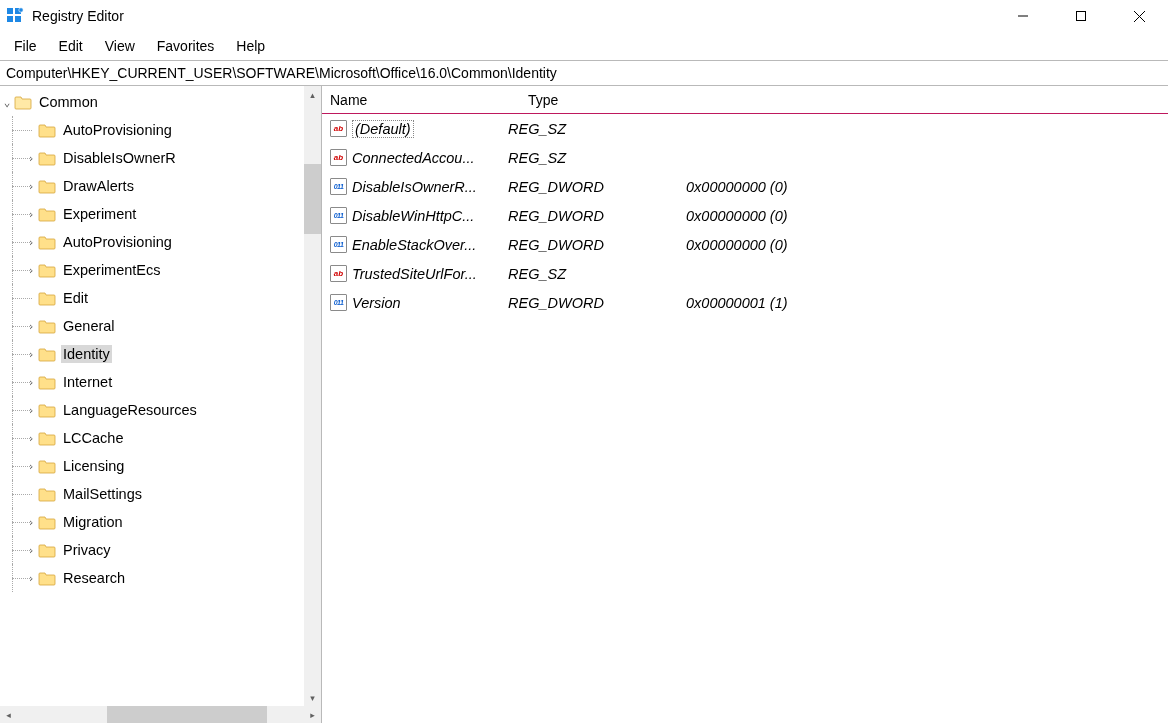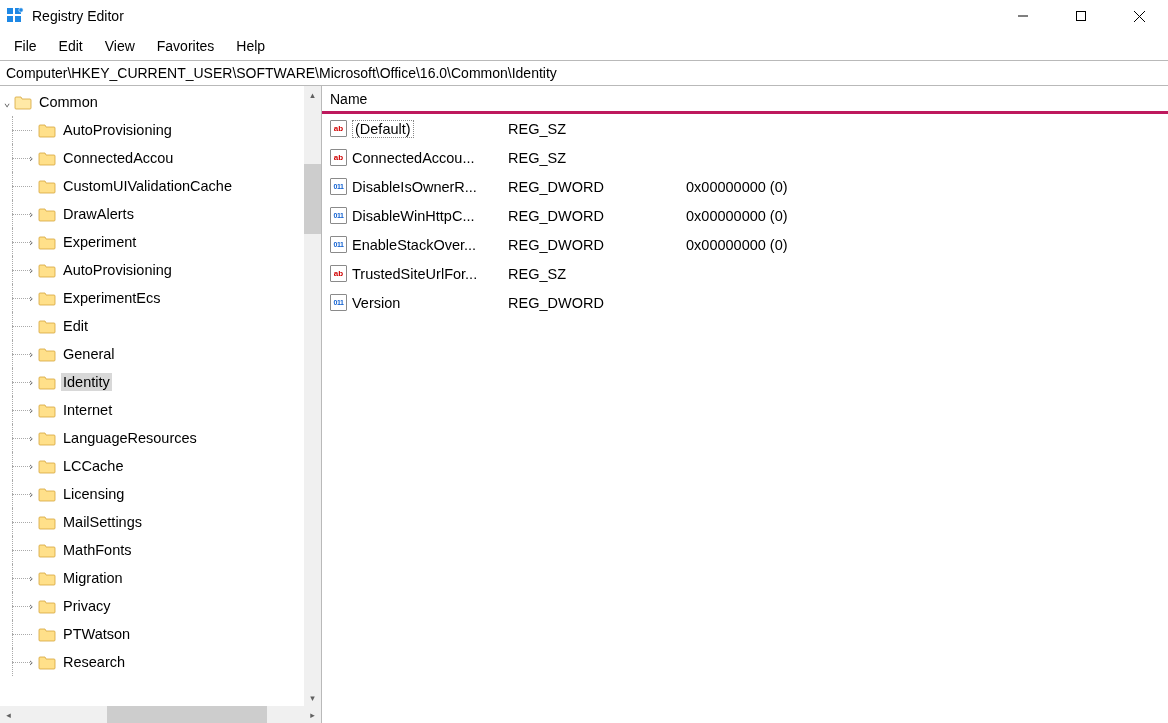--- a/index.html
+++ b/index.html
@@ -159,21 +159,21 @@
   
   .list-pane {
     flex: 1;
     display: flex;
     flex-direction: column;
   }
   .list-header {
     display: flex;
     height: 28px;
     align-items: center;
-    border-bottom: 3px solid #be185d;
+    border-bottom: 1px solid #be185d;
     font-size: 14px;
     gap: 20px;
   }
   .list-header .col {
     padding-left: 8px;
     border-right: 1px solid transparent;
     height: 100%;
     display: flex;
     align-items: center;
   }
@@ -184,20 +184,21 @@
     align-items: center;
     font-size: 14.5px;
   }
   .list-row .cell {
     padding-left: 8px;
     overflow: hidden;
     text-overflow: ellipsis;
     white-space: nowrap;
     display: flex;
     align-items: center;
+    font-style: italic;
   }
   .val-icon {
     width: 17px; height: 17px;
     margin-right: 5px;
     flex-shrink: 0;
     border: 1px solid #8a8a8a;
     border-radius: 1px;
     display: inline-flex;
     align-items: center;
     justify-content: center;
@@ -293,208 +294,175 @@
           </div>
           <div class="tree-row">
             <span class="guide" style="left:12px"></span>
             <span class="stub" style="left:12px; top:14px; width:20px"></span>
             <span class="expander" style="margin-left:24px">›</span>
             <span class="folder">
               <svg viewBox="0 0 18 15">
     <path d="M1 3 L1 13 Q1 14 2 14 L16 14 Q17 14 17 13 L17 5 Q17 4 16 4 L8 4 L7 2 L2 2 Q1 2 1 3 Z" fill="#ffe08a" stroke="#d6a43a" stroke-width="0.8"></path>
   </svg>
             </span>
-            <span class="label">ConnectedAccou</span>
+            <span class="label">DisableIsOwnerR</span>
+          </div>
+          <div class="tree-row">
+            <span class="guide" style="left:12px"></span>
+            <span class="stub" style="left:12px; top:14px; width:20px"></span>
+            <span class="expander" style="margin-left:24px">›</span>
+            <span class="folder">
+              <svg viewBox="0 0 18 15">
+    <path d="M1 3 L1 13 Q1 14 2 14 L16 14 Q17 14 17 13 L17 5 Q17 4 16 4 L8 4 L7 2 L2 2 Q1 2 1 3 Z" fill="#ffe08a" stroke="#d6a43a" stroke-width="0.8"></path>
+  </svg>
+            </span>
+            <span class="label">DrawAlerts</span>
+          </div>
+          <div class="tree-row">
+            <span class="guide" style="left:12px"></span>
+            <span class="stub" style="left:12px; top:14px; width:20px"></span>
+            <span class="expander" style="margin-left:24px">›</span>
+            <span class="folder">
+              <svg viewBox="0 0 18 15">
+    <path d="M1 3 L1 13 Q1 14 2 14 L16 14 Q17 14 17 13 L17 5 Q17 4 16 4 L8 4 L7 2 L2 2 Q1 2 1 3 Z" fill="#ffe08a" stroke="#d6a43a" stroke-width="0.8"></path>
+  </svg>
+            </span>
+            <span class="label">Experiment</span>
+          </div>
+          <div class="tree-row">
+            <span class="guide" style="left:12px"></span>
+            <span class="stub" style="left:12px; top:14px; width:20px"></span>
+            <span class="expander" style="margin-left:24px">›</span>
+            <span class="folder">
+              <svg viewBox="0 0 18 15">
+    <path d="M1 3 L1 13 Q1 14 2 14 L16 14 Q17 14 17 13 L17 5 Q17 4 16 4 L8 4 L7 2 L2 2 Q1 2 1 3 Z" fill="#ffe08a" stroke="#d6a43a" stroke-width="0.8"></path>
+  </svg>
+            </span>
+            <span class="label">AutoProvisioning</span>
+          </div>
+          <div class="tree-row">
+            <span class="guide" style="left:12px"></span>
+            <span class="stub" style="left:12px; top:14px; width:20px"></span>
+            <span class="expander" style="margin-left:24px">›</span>
+            <span class="folder">
+              <svg viewBox="0 0 18 15">
+    <path d="M1 3 L1 13 Q1 14 2 14 L16 14 Q17 14 17 13 L17 5 Q17 4 16 4 L8 4 L7 2 L2 2 Q1 2 1 3 Z" fill="#ffe08a" stroke="#d6a43a" stroke-width="0.8"></path>
+  </svg>
+            </span>
+            <span class="label">ExperimentEcs</span>
           </div>
           <div class="tree-row">
             <span class="guide" style="left:12px"></span>
             <span class="stub" style="left:12px; top:14px; width:20px"></span>
             <span class="expander" style="margin-left:24px"></span>
             <span class="folder">
               <svg viewBox="0 0 18 15">
     <path d="M1 3 L1 13 Q1 14 2 14 L16 14 Q17 14 17 13 L17 5 Q17 4 16 4 L8 4 L7 2 L2 2 Q1 2 1 3 Z" fill="#ffe08a" stroke="#d6a43a" stroke-width="0.8"></path>
   </svg>
             </span>
-            <span class="label">CustomUIValidationCache</span>
-          </div>
-          <div class="tree-row">
-            <span class="guide" style="left:12px"></span>
-            <span class="stub" style="left:12px; top:14px; width:20px"></span>
-            <span class="expander" style="margin-left:24px">›</span>
-            <span class="folder">
-              <svg viewBox="0 0 18 15">
-    <path d="M1 3 L1 13 Q1 14 2 14 L16 14 Q17 14 17 13 L17 5 Q17 4 16 4 L8 4 L7 2 L2 2 Q1 2 1 3 Z" fill="#ffe08a" stroke="#d6a43a" stroke-width="0.8"></path>
-  </svg>
-            </span>
-            <span class="label">DrawAlerts</span>
-          </div>
-          <div class="tree-row">
-            <span class="guide" style="left:12px"></span>
-            <span class="stub" style="left:12px; top:14px; width:20px"></span>
-            <span class="expander" style="margin-left:24px">›</span>
-            <span class="folder">
-              <svg viewBox="0 0 18 15">
-    <path d="M1 3 L1 13 Q1 14 2 14 L16 14 Q17 14 17 13 L17 5 Q17 4 16 4 L8 4 L7 2 L2 2 Q1 2 1 3 Z" fill="#ffe08a" stroke="#d6a43a" stroke-width="0.8"></path>
-  </svg>
-            </span>
-            <span class="label">Experiment</span>
-          </div>
-          <div class="tree-row">
-            <span class="guide" style="left:12px"></span>
-            <span class="stub" style="left:12px; top:14px; width:20px"></span>
-            <span class="expander" style="margin-left:24px">›</span>
-            <span class="folder">
-              <svg viewBox="0 0 18 15">
-    <path d="M1 3 L1 13 Q1 14 2 14 L16 14 Q17 14 17 13 L17 5 Q17 4 16 4 L8 4 L7 2 L2 2 Q1 2 1 3 Z" fill="#ffe08a" stroke="#d6a43a" stroke-width="0.8"></path>
-  </svg>
-            </span>
-            <span class="label">AutoProvisioning</span>
-          </div>
-          <div class="tree-row">
-            <span class="guide" style="left:12px"></span>
-            <span class="stub" style="left:12px; top:14px; width:20px"></span>
-            <span class="expander" style="margin-left:24px">›</span>
-            <span class="folder">
-              <svg viewBox="0 0 18 15">
-    <path d="M1 3 L1 13 Q1 14 2 14 L16 14 Q17 14 17 13 L17 5 Q17 4 16 4 L8 4 L7 2 L2 2 Q1 2 1 3 Z" fill="#ffe08a" stroke="#d6a43a" stroke-width="0.8"></path>
-  </svg>
-            </span>
-            <span class="label">ExperimentEcs</span>
+            <span class="label">Edit</span>
+          </div>
+          <div class="tree-row">
+            <span class="guide" style="left:12px"></span>
+            <span class="stub" style="left:12px; top:14px; width:20px"></span>
+            <span class="expander" style="margin-left:24px">›</span>
+            <span class="folder">
+              <svg viewBox="0 0 18 15">
+    <path d="M1 3 L1 13 Q1 14 2 14 L16 14 Q17 14 17 13 L17 5 Q17 4 16 4 L8 4 L7 2 L2 2 Q1 2 1 3 Z" fill="#ffe08a" stroke="#d6a43a" stroke-width="0.8"></path>
+  </svg>
+            </span>
+            <span class="label">General</span>
+          </div>
+          <div class="tree-row selected">
+            <span class="guide" style="left:12px"></span>
+            <span class="stub" style="left:12px; top:14px; width:20px"></span>
+            <span class="expander" style="margin-left:24px">›</span>
+            <span class="folder">
+              <svg viewBox="0 0 18 15">
+    <path d="M1 3 L1 13 Q1 14 2 14 L16 14 Q17 14 17 13 L17 5 Q17 4 16 4 L8 4 L7 2 L2 2 Q1 2 1 3 Z" fill="#ffe08a" stroke="#d6a43a" stroke-width="0.8"></path>
+  </svg>
+            </span>
+            <span class="label">Identity</span>
+          </div>
+          <div class="tree-row">
+            <span class="guide" style="left:12px"></span>
+            <span class="stub" style="left:12px; top:14px; width:20px"></span>
+            <span class="expander" style="margin-left:24px">›</span>
+            <span class="folder">
+              <svg viewBox="0 0 18 15">
+    <path d="M1 3 L1 13 Q1 14 2 14 L16 14 Q17 14 17 13 L17 5 Q17 4 16 4 L8 4 L7 2 L2 2 Q1 2 1 3 Z" fill="#ffe08a" stroke="#d6a43a" stroke-width="0.8"></path>
+  </svg>
+            </span>
+            <span class="label">Internet</span>
+          </div>
+          <div class="tree-row">
+            <span class="guide" style="left:12px"></span>
+            <span class="stub" style="left:12px; top:14px; width:20px"></span>
+            <span class="expander" style="margin-left:24px">›</span>
+            <span class="folder">
+              <svg viewBox="0 0 18 15">
+    <path d="M1 3 L1 13 Q1 14 2 14 L16 14 Q17 14 17 13 L17 5 Q17 4 16 4 L8 4 L7 2 L2 2 Q1 2 1 3 Z" fill="#ffe08a" stroke="#d6a43a" stroke-width="0.8"></path>
+  </svg>
+            </span>
+            <span class="label">LanguageResources</span>
+          </div>
+          <div class="tree-row">
+            <span class="guide" style="left:12px"></span>
+            <span class="stub" style="left:12px; top:14px; width:20px"></span>
+            <span class="expander" style="margin-left:24px">›</span>
+            <span class="folder">
+              <svg viewBox="0 0 18 15">
+    <path d="M1 3 L1 13 Q1 14 2 14 L16 14 Q17 14 17 13 L17 5 Q17 4 16 4 L8 4 L7 2 L2 2 Q1 2 1 3 Z" fill="#ffe08a" stroke="#d6a43a" stroke-width="0.8"></path>
+  </svg>
+            </span>
+            <span class="label">LCCache</span>
+          </div>
+          <div class="tree-row">
+            <span class="guide" style="left:12px"></span>
+            <span class="stub" style="left:12px; top:14px; width:20px"></span>
+            <span class="expander" style="margin-left:24px">›</span>
+            <span class="folder">
+              <svg viewBox="0 0 18 15">
+    <path d="M1 3 L1 13 Q1 14 2 14 L16 14 Q17 14 17 13 L17 5 Q17 4 16 4 L8 4 L7 2 L2 2 Q1 2 1 3 Z" fill="#ffe08a" stroke="#d6a43a" stroke-width="0.8"></path>
+  </svg>
+            </span>
+            <span class="label">Licensing</span>
           </div>
           <div class="tree-row">
             <span class="guide" style="left:12px"></span>
             <span class="stub" style="left:12px; top:14px; width:20px"></span>
             <span class="expander" style="margin-left:24px"></span>
             <span class="folder">
               <svg viewBox="0 0 18 15">
     <path d="M1 3 L1 13 Q1 14 2 14 L16 14 Q17 14 17 13 L17 5 Q17 4 16 4 L8 4 L7 2 L2 2 Q1 2 1 3 Z" fill="#ffe08a" stroke="#d6a43a" stroke-width="0.8"></path>
   </svg>
             </span>
-            <span class="label">Edit</span>
-          </div>
-          <div class="tree-row">
-            <span class="guide" style="left:12px"></span>
-            <span class="stub" style="left:12px; top:14px; width:20px"></span>
-            <span class="expander" style="margin-left:24px">›</span>
-            <span class="folder">
-              <svg viewBox="0 0 18 15">
-    <path d="M1 3 L1 13 Q1 14 2 14 L16 14 Q17 14 17 13 L17 5 Q17 4 16 4 L8 4 L7 2 L2 2 Q1 2 1 3 Z" fill="#ffe08a" stroke="#d6a43a" stroke-width="0.8"></path>
-  </svg>
-            </span>
-            <span class="label">General</span>
-          </div>
-          <div class="tree-row selected">
-            <span class="guide" style="left:12px"></span>
-            <span class="stub" style="left:12px; top:14px; width:20px"></span>
-            <span class="expander" style="margin-left:24px">›</span>
-            <span class="folder">
-              <svg viewBox="0 0 18 15">
-    <path d="M1 3 L1 13 Q1 14 2 14 L16 14 Q17 14 17 13 L17 5 Q17 4 16 4 L8 4 L7 2 L2 2 Q1 2 1 3 Z" fill="#ffe08a" stroke="#d6a43a" stroke-width="0.8"></path>
-  </svg>
-            </span>
-            <span class="label">Identity</span>
-          </div>
-          <div class="tree-row">
-            <span class="guide" style="left:12px"></span>
-            <span class="stub" style="left:12px; top:14px; width:20px"></span>
-            <span class="expander" style="margin-left:24px">›</span>
-            <span class="folder">
-              <svg viewBox="0 0 18 15">
-    <path d="M1 3 L1 13 Q1 14 2 14 L16 14 Q17 14 17 13 L17 5 Q17 4 16 4 L8 4 L7 2 L2 2 Q1 2 1 3 Z" fill="#ffe08a" stroke="#d6a43a" stroke-width="0.8"></path>
-  </svg>
-            </span>
-            <span class="label">Internet</span>
-          </div>
-          <div class="tree-row">
-            <span class="guide" style="left:12px"></span>
-            <span class="stub" style="left:12px; top:14px; width:20px"></span>
-            <span class="expander" style="margin-left:24px">›</span>
-            <span class="folder">
-              <svg viewBox="0 0 18 15">
-    <path d="M1 3 L1 13 Q1 14 2 14 L16 14 Q17 14 17 13 L17 5 Q17 4 16 4 L8 4 L7 2 L2 2 Q1 2 1 3 Z" fill="#ffe08a" stroke="#d6a43a" stroke-width="0.8"></path>
-  </svg>
-            </span>
-            <span class="label">LanguageResources</span>
-          </div>
-          <div class="tree-row">
-            <span class="guide" style="left:12px"></span>
-            <span class="stub" style="left:12px; top:14px; width:20px"></span>
-            <span class="expander" style="margin-left:24px">›</span>
-            <span class="folder">
-              <svg viewBox="0 0 18 15">
-    <path d="M1 3 L1 13 Q1 14 2 14 L16 14 Q17 14 17 13 L17 5 Q17 4 16 4 L8 4 L7 2 L2 2 Q1 2 1 3 Z" fill="#ffe08a" stroke="#d6a43a" stroke-width="0.8"></path>
-  </svg>
-            </span>
-            <span class="label">LCCache</span>
-          </div>
-          <div class="tree-row">
-            <span class="guide" style="left:12px"></span>
-            <span class="stub" style="left:12px; top:14px; width:20px"></span>
-            <span class="expander" style="margin-left:24px">›</span>
-            <span class="folder">
-              <svg viewBox="0 0 18 15">
-    <path d="M1 3 L1 13 Q1 14 2 14 L16 14 Q17 14 17 13 L17 5 Q17 4 16 4 L8 4 L7 2 L2 2 Q1 2 1 3 Z" fill="#ffe08a" stroke="#d6a43a" stroke-width="0.8"></path>
-  </svg>
-            </span>
-            <span class="label">Licensing</span>
-          </div>
-          <div class="tree-row">
-            <span class="guide" style="left:12px"></span>
-            <span class="stub" style="left:12px; top:14px; width:20px"></span>
-            <span class="expander" style="margin-left:24px"></span>
-            <span class="folder">
-              <svg viewBox="0 0 18 15">
-    <path d="M1 3 L1 13 Q1 14 2 14 L16 14 Q17 14 17 13 L17 5 Q17 4 16 4 L8 4 L7 2 L2 2 Q1 2 1 3 Z" fill="#ffe08a" stroke="#d6a43a" stroke-width="0.8"></path>
-  </svg>
-            </span>
             <span class="label">MailSettings</span>
           </div>
           <div class="tree-row">
             <span class="guide" style="left:12px"></span>
             <span class="stub" style="left:12px; top:14px; width:20px"></span>
-            <span class="expander" style="margin-left:24px"></span>
-            <span class="folder">
-              <svg viewBox="0 0 18 15">
-    <path d="M1 3 L1 13 Q1 14 2 14 L16 14 Q17 14 17 13 L17 5 Q17 4 16 4 L8 4 L7 2 L2 2 Q1 2 1 3 Z" fill="#ffe08a" stroke="#d6a43a" stroke-width="0.8"></path>
-  </svg>
-            </span>
-            <span class="label">MathFonts</span>
-          </div>
-          <div class="tree-row">
-            <span class="guide" style="left:12px"></span>
-            <span class="stub" style="left:12px; top:14px; width:20px"></span>
             <span class="expander" style="margin-left:24px">›</span>
             <span class="folder">
               <svg viewBox="0 0 18 15">
     <path d="M1 3 L1 13 Q1 14 2 14 L16 14 Q17 14 17 13 L17 5 Q17 4 16 4 L8 4 L7 2 L2 2 Q1 2 1 3 Z" fill="#ffe08a" stroke="#d6a43a" stroke-width="0.8"></path>
   </svg>
             </span>
             <span class="label">Migration</span>
           </div>
           <div class="tree-row">
             <span class="guide" style="left:12px"></span>
             <span class="stub" style="left:12px; top:14px; width:20px"></span>
             <span class="expander" style="margin-left:24px">›</span>
             <span class="folder">
               <svg viewBox="0 0 18 15">
     <path d="M1 3 L1 13 Q1 14 2 14 L16 14 Q17 14 17 13 L17 5 Q17 4 16 4 L8 4 L7 2 L2 2 Q1 2 1 3 Z" fill="#ffe08a" stroke="#d6a43a" stroke-width="0.8"></path>
   </svg>
             </span>
             <span class="label">Privacy</span>
-          </div>
-          <div class="tree-row">
-            <span class="guide" style="left:12px"></span>
-            <span class="stub" style="left:12px; top:14px; width:20px"></span>
-            <span class="expander" style="margin-left:24px"></span>
-            <span class="folder">
-              <svg viewBox="0 0 18 15">
-    <path d="M1 3 L1 13 Q1 14 2 14 L16 14 Q17 14 17 13 L17 5 Q17 4 16 4 L8 4 L7 2 L2 2 Q1 2 1 3 Z" fill="#ffe08a" stroke="#d6a43a" stroke-width="0.8"></path>
-  </svg>
-            </span>
-            <span class="label">PTWatson</span>
           </div>
           <div class="tree-row">
             <span class="guide" style="left:12px"></span>
             <span class="stub" style="left:12px; top:14px; width:20px"></span>
             <span class="expander" style="margin-left:24px">›</span>
             <span class="folder">
               <svg viewBox="0 0 18 15">
     <path d="M1 3 L1 13 Q1 14 2 14 L16 14 Q17 14 17 13 L17 5 Q17 4 16 4 L8 4 L7 2 L2 2 Q1 2 1 3 Z" fill="#ffe08a" stroke="#d6a43a" stroke-width="0.8"></path>
   </svg>
             </span>
@@ -512,20 +480,21 @@
       <div class="track">
         <div class="thumb" style="left:90px; width:160px"></div>
       </div>
       <div class="arrow">▸</div>
     </div>
   </div>
 
   <div class="list-pane">
     <div class="list-header">
       <div class="col c-name">Name</div>
+      <div class="col c-type">Type</div>
     </div>
     <div class="list-body" id="list-body">
         <div class="list-row">
           <div class="cell c-name">
             <span class="val-icon sz"></span>
             <span class="focused-name">(Default)</span>
           </div>
           <div class="cell c-type">REG_SZ</div>
         </div>
         <div class="list-row">
@@ -566,16 +535,17 @@
           </div>
           <div class="cell c-type">REG_SZ</div>
           <div class="cell c-data"></div>
         </div>
         <div class="list-row">
           <div class="cell c-name">
             <span class="val-icon dw"></span>
             <span>Version</span>
           </div>
           <div class="cell c-type">REG_DWORD</div>
+          <div class="cell c-data">0x00000001 (1)</div>
         </div>
       </div>
   </div>
 </div>
 
 </body></html>

